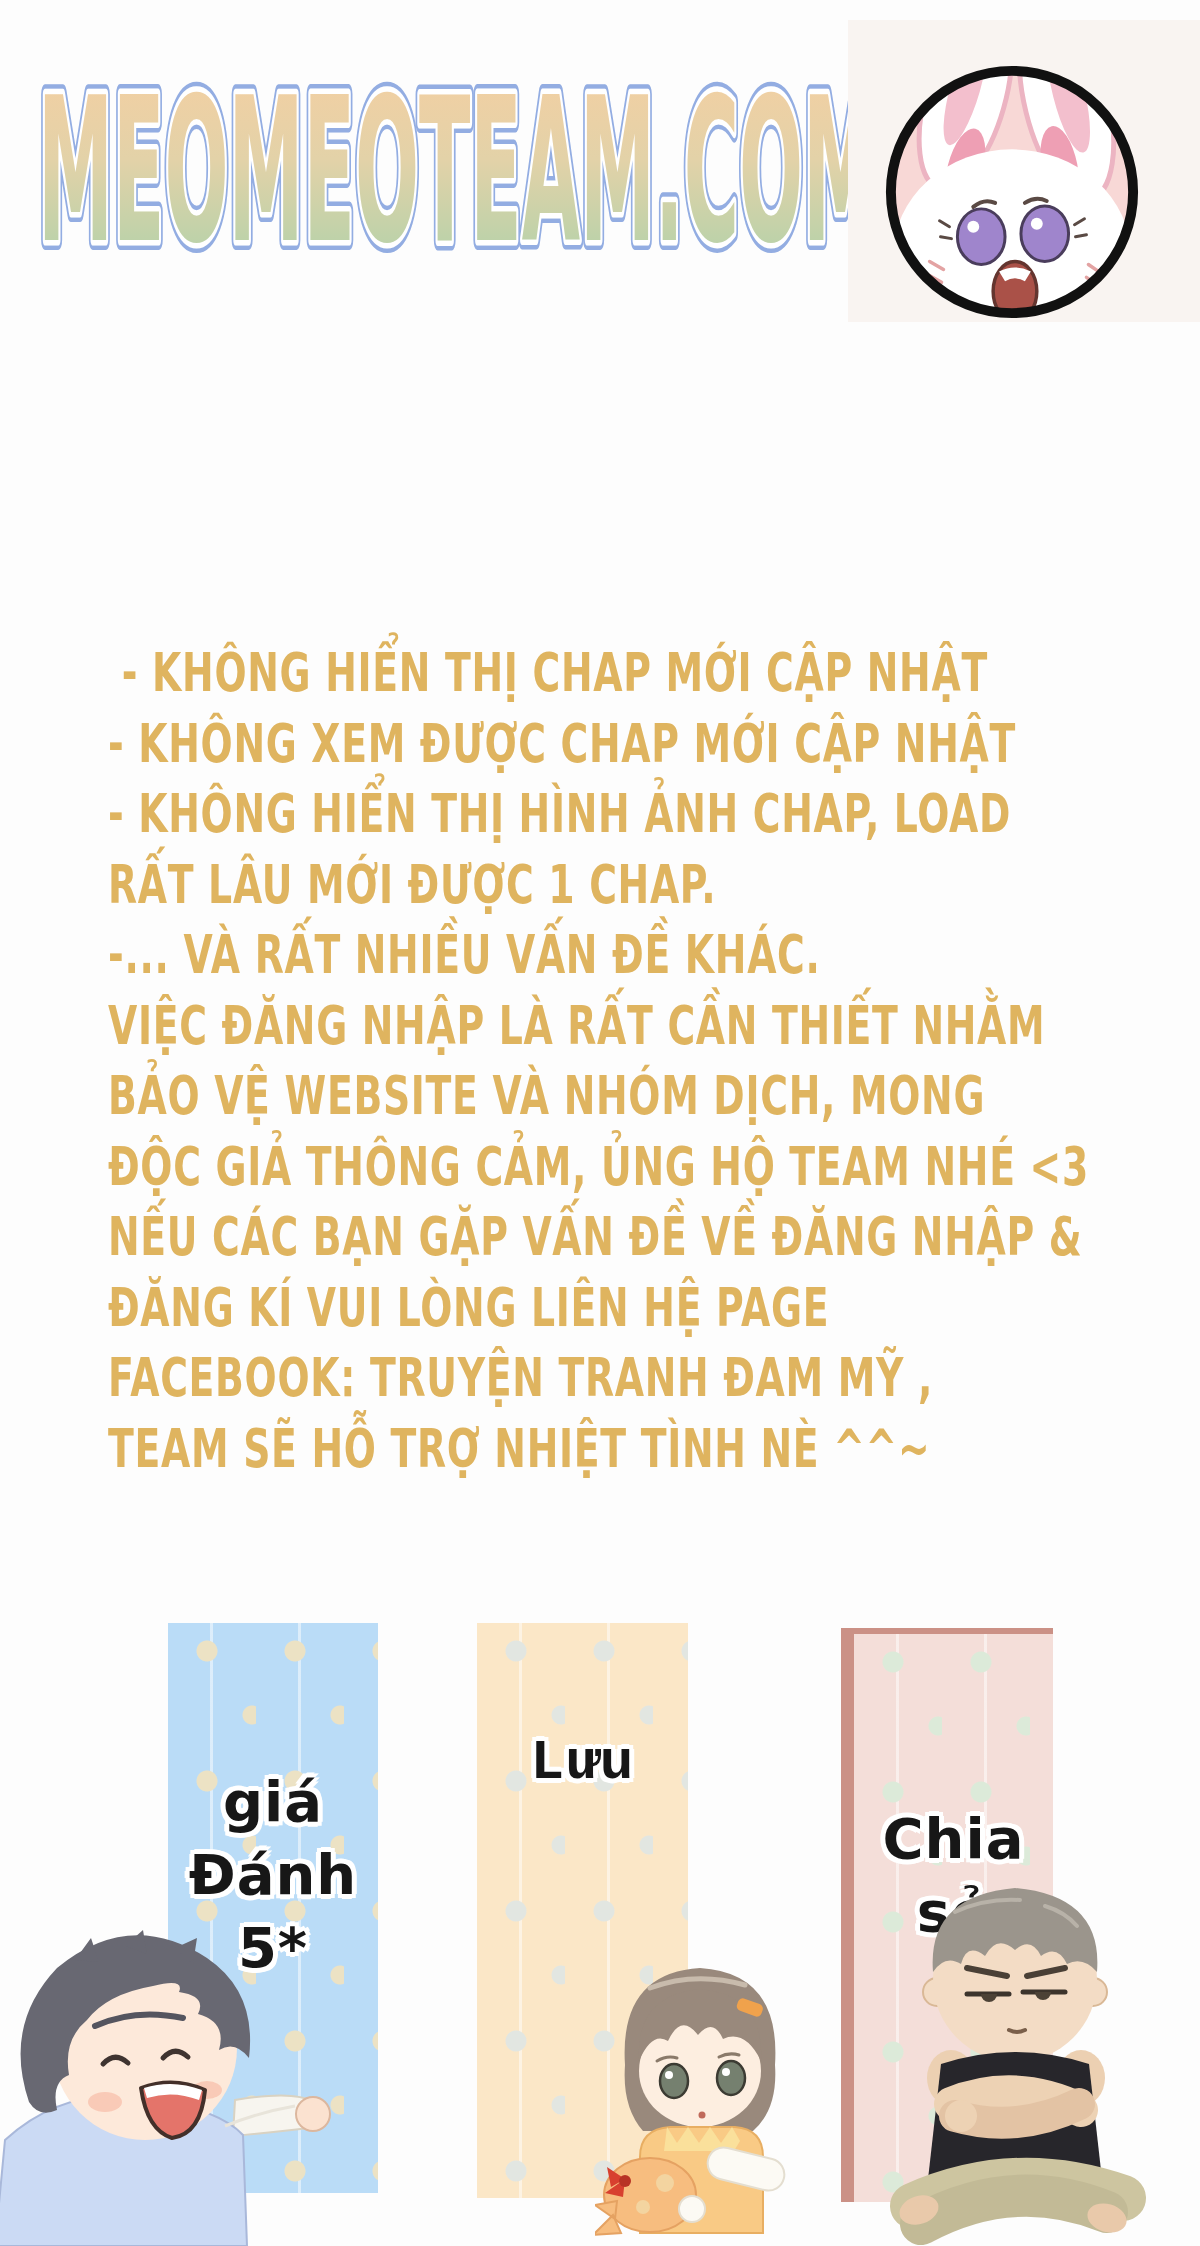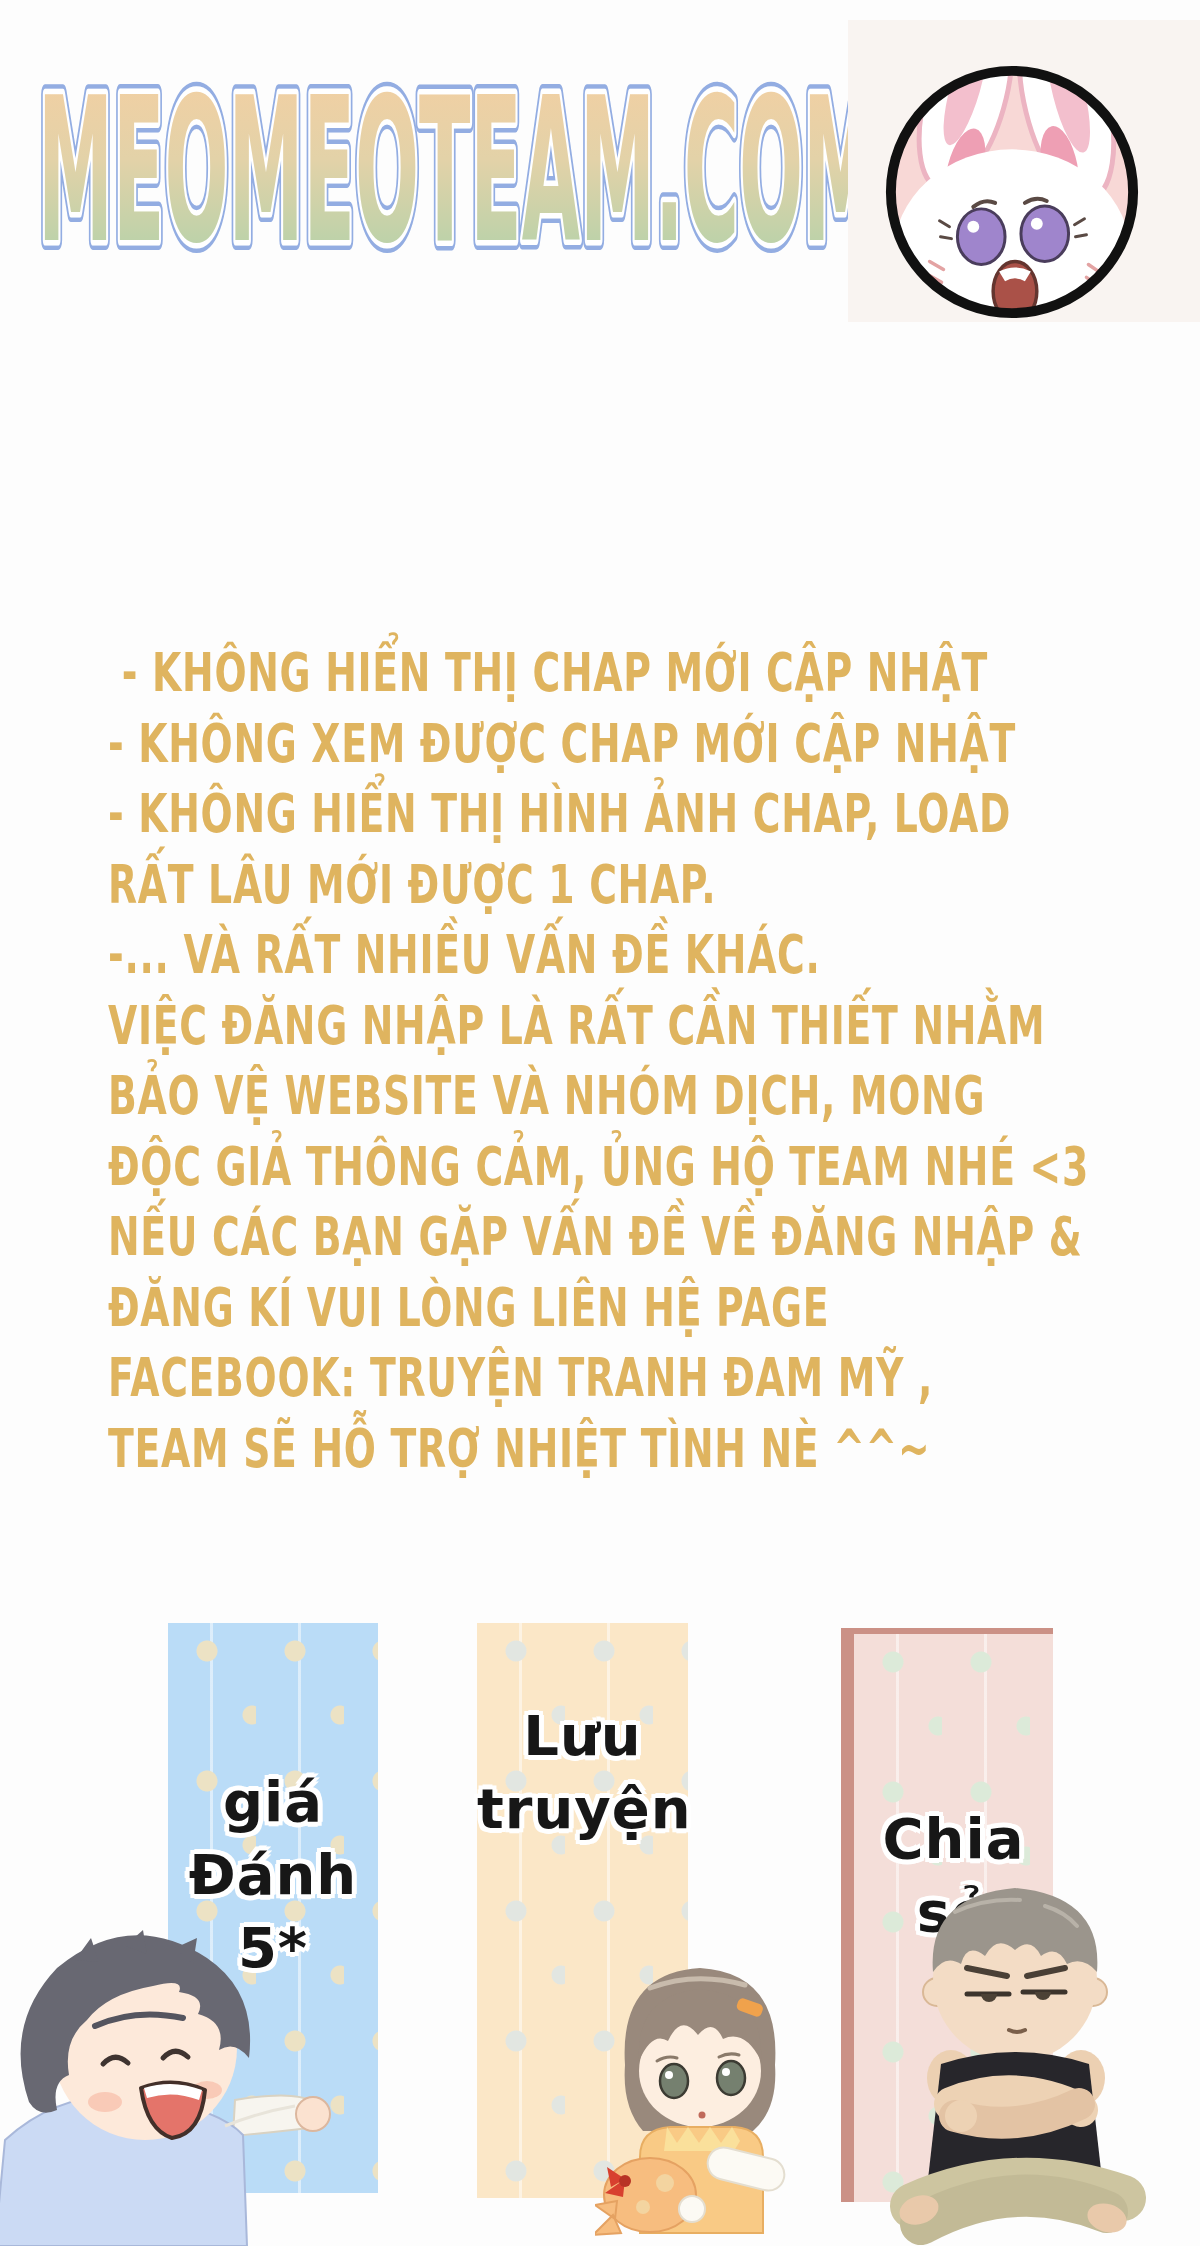--- a/index.html
+++ b/index.html
@@ -110,23 +110,22 @@
 
   <div class="card" style="left: 168px; top: 1623px; width: 210px; height: 570px; --bg: #badcf7; --dot: #ece2c4;">
     <div class="card-label" style="margin-top:142px;">
       <div>giá</div>
       <div>Đánh</div>
       <div>5*</div>
     </div>
   </div>
 
   <div class="card" style="left: 477px; top: 1623px; width: 211px; height: 575px; --bg: #fbe7c7; --dot: #e2e6e1;">
-    <div class="card-label" style="margin-top:76px;">
+    <div class="card-label" style="margin-top:104px;font-family:Liberation Mono, monospace;">
       <div>Lưu</div>
-      <div>truyện</div>
     </div>
   </div>
 
   <div class="card card--bordered" style="left: 841px; top: 1628px; width: 212px; height: 574px; --bg: #f4ded9; --dot: #dcead9; --bc: #cb9186;">
     <div class="card-label" style="margin-top:168px;">
       <div>Chia</div>
       <div>sẻ</div>
     </div>
   </div>
 

